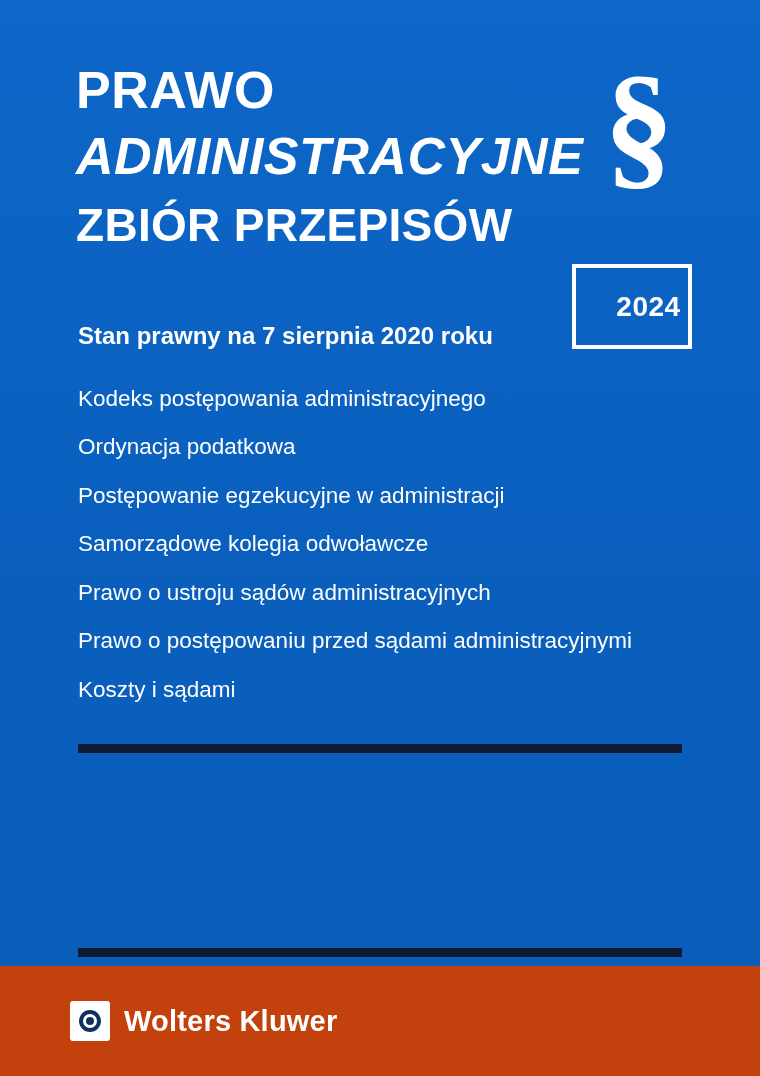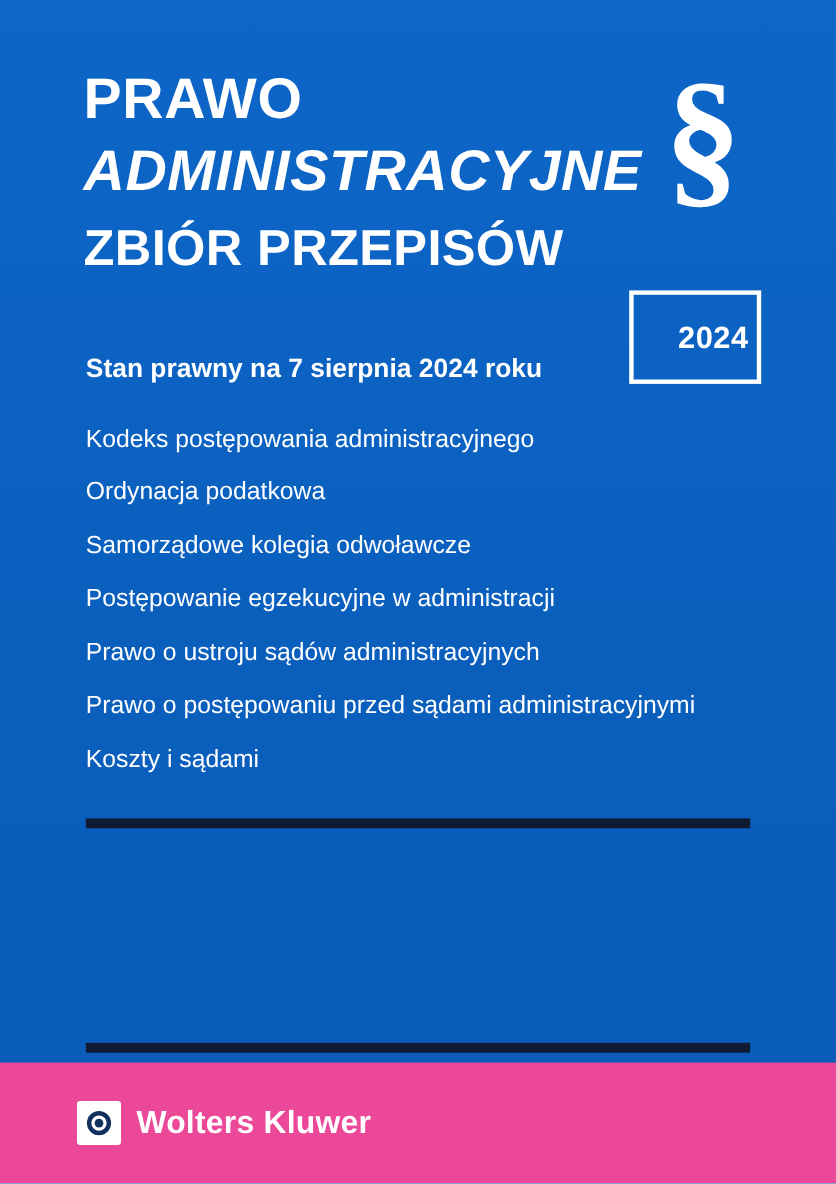--- a/index.html
+++ b/index.html
@@ -121,21 +121,21 @@
   }
   .rule-top { top: 744px; }
   .rule-bottom { top: 948px; }
 
   .footer {
     position: absolute;
     left: 0;
     right: 0;
     bottom: 0;
     height: 110px;
-    background: #ec4899;
+    background: #c2410c;
     display: flex;
     align-items: center;
   }
   .logo {
     display: flex;
     align-items: center;
     margin-left: 70px;
   }
   .logo-mark {
     width: 40px;
@@ -184,27 +184,27 @@
     <div class="title-line-2">ADMINISTRACYJNE</div>
     <div class="subtitle">ZBIÓR PRZEPISÓW</div>
   </div>
 
   <div class="paragraph-mark">§</div>
 
   <div class="year-box">
     <span>2024</span>
   </div>
 
-  <div class="legal-date">Stan prawny na 7 sierpnia 2024 roku</div>
+  <div class="legal-date">Stan prawny na 7 sierpnia 2020 roku</div>
 
   <div class="contents">
     <div class="contents-item">Kodeks postępowania administracyjnego</div>
     <div class="contents-item">Ordynacja podatkowa</div>
+    <div class="contents-item">Postępowanie egzekucyjne w administracji</div>
     <div class="contents-item">Samorządowe kolegia odwoławcze</div>
-    <div class="contents-item">Postępowanie egzekucyjne w administracji</div>
     <div class="contents-item">Prawo o ustroju sądów administracyjnych</div>
     <div class="contents-item">Prawo o postępowaniu przed sądami administracyjnymi</div>
     <div class="contents-item">Koszty i sądami</div>
   </div>
 
   <div class="rule rule-top"></div>
   <div class="rule rule-bottom"></div>
 
   <div class="footer">
     <div class="logo">

